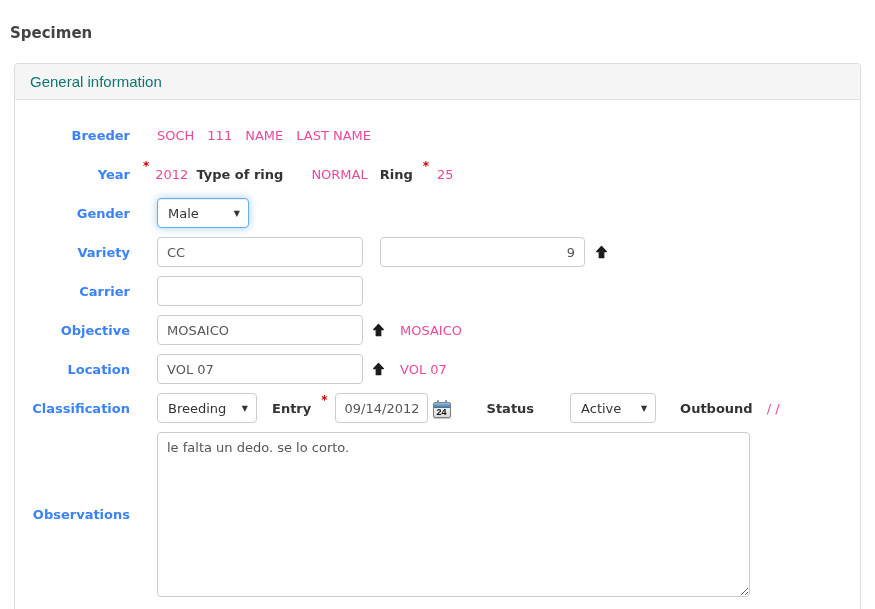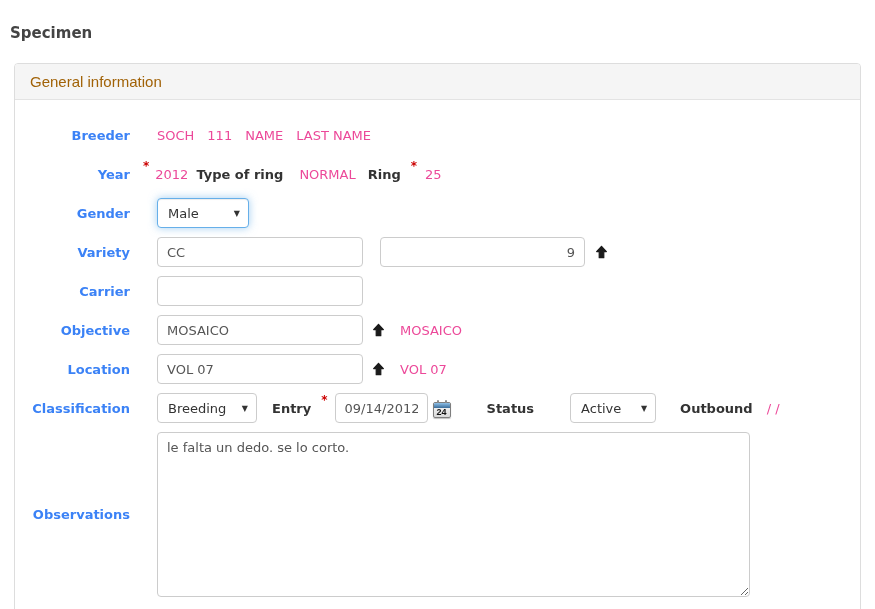--- a/index.html
+++ b/index.html
@@ -26,21 +26,21 @@
     border-radius: 4px;
     background: #fff;
   }
   .panel-heading {
     background: #f5f5f5;
     border-bottom: 1px solid #e3e3e3;
     border-radius: 3px 3px 0 0;
     padding: 9px 15px;
     font-family: "Liberation Sans", sans-serif;
     font-size: 15px;
-    color: #a16207;
+    color: #0f766e;
   }
   .panel-body { padding: 20px 15px 17px 15px; }
 
   .form-row {
     display: flex;
     align-items: center;
     min-height: 30px;
     margin-bottom: 9px;
   }
   .form-row:last-child { margin-bottom: 0; }
@@ -159,21 +159,21 @@
   }
   .cal-pin-l { left: 3px; }
   .cal-pin-r { right: 3px; }
 
   
   .mr6  { margin-right: 6px; }
   .mr8  { margin-right: 8px; }
   .mr10 { margin-right: 10px; }
   .mr12 { margin-right: 12px; }
   .mr13 { margin-right: 13px; }
-  .mr16 { margin-right: 16px; }
+  .mr16 { margin-right: 28px; }
   .ml7  { margin-left: 7px; }
   .ml9  { margin-left: 9px; }
   .ml10 { margin-left: 10px; }
   .ml14 { margin-left: 14px; }
   .ml15 { margin-left: 15px; }
   .ml17 { margin-left: 17px; }
   .ml20 { margin-left: 36px; }
   .ml24 { margin-left: 24px; }
   .neg-left { margin-left: -14px; }
 </style>

